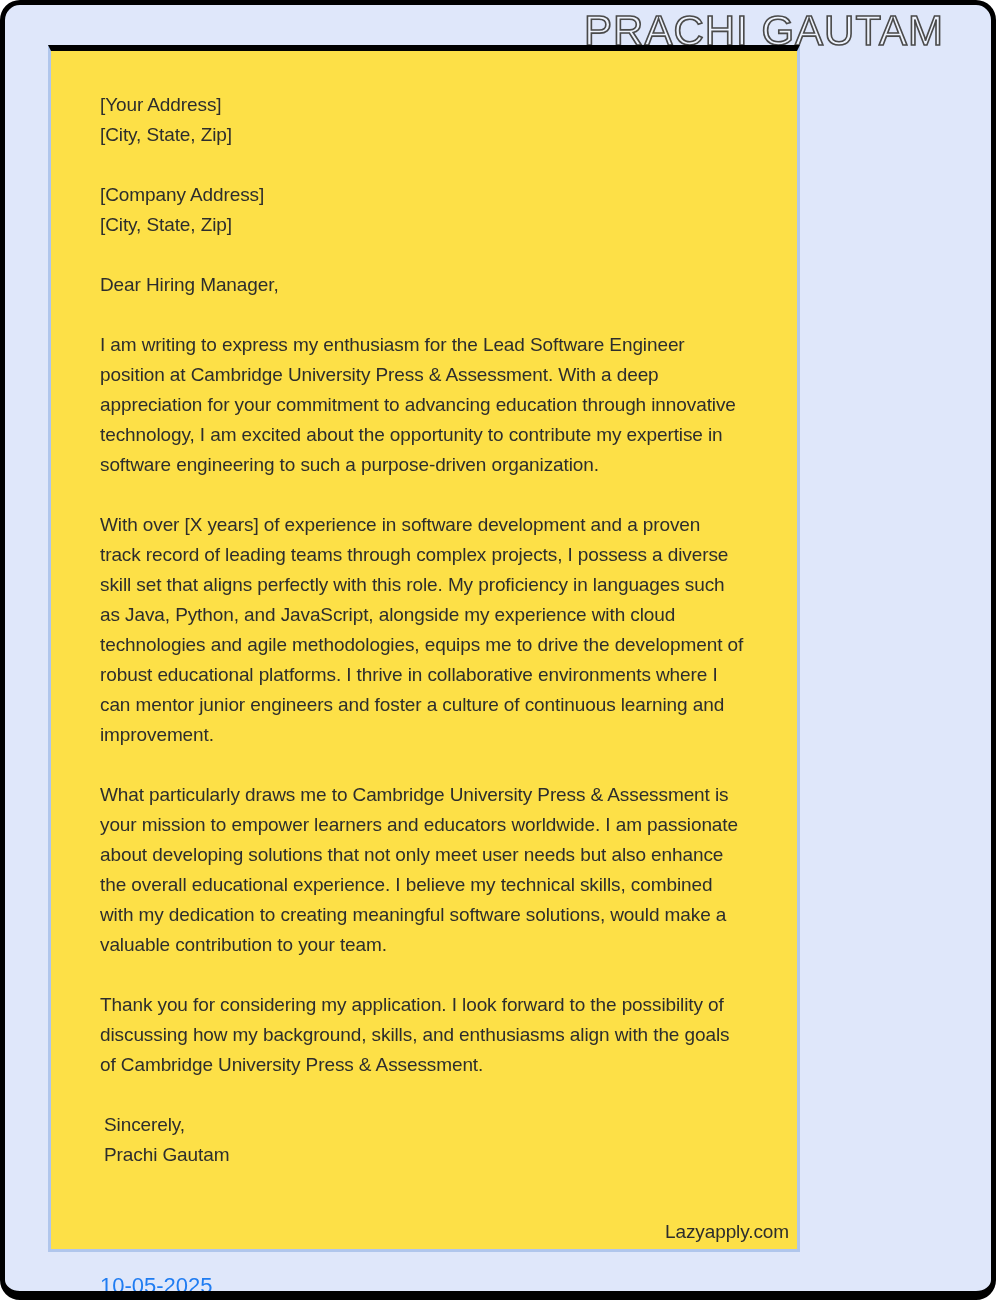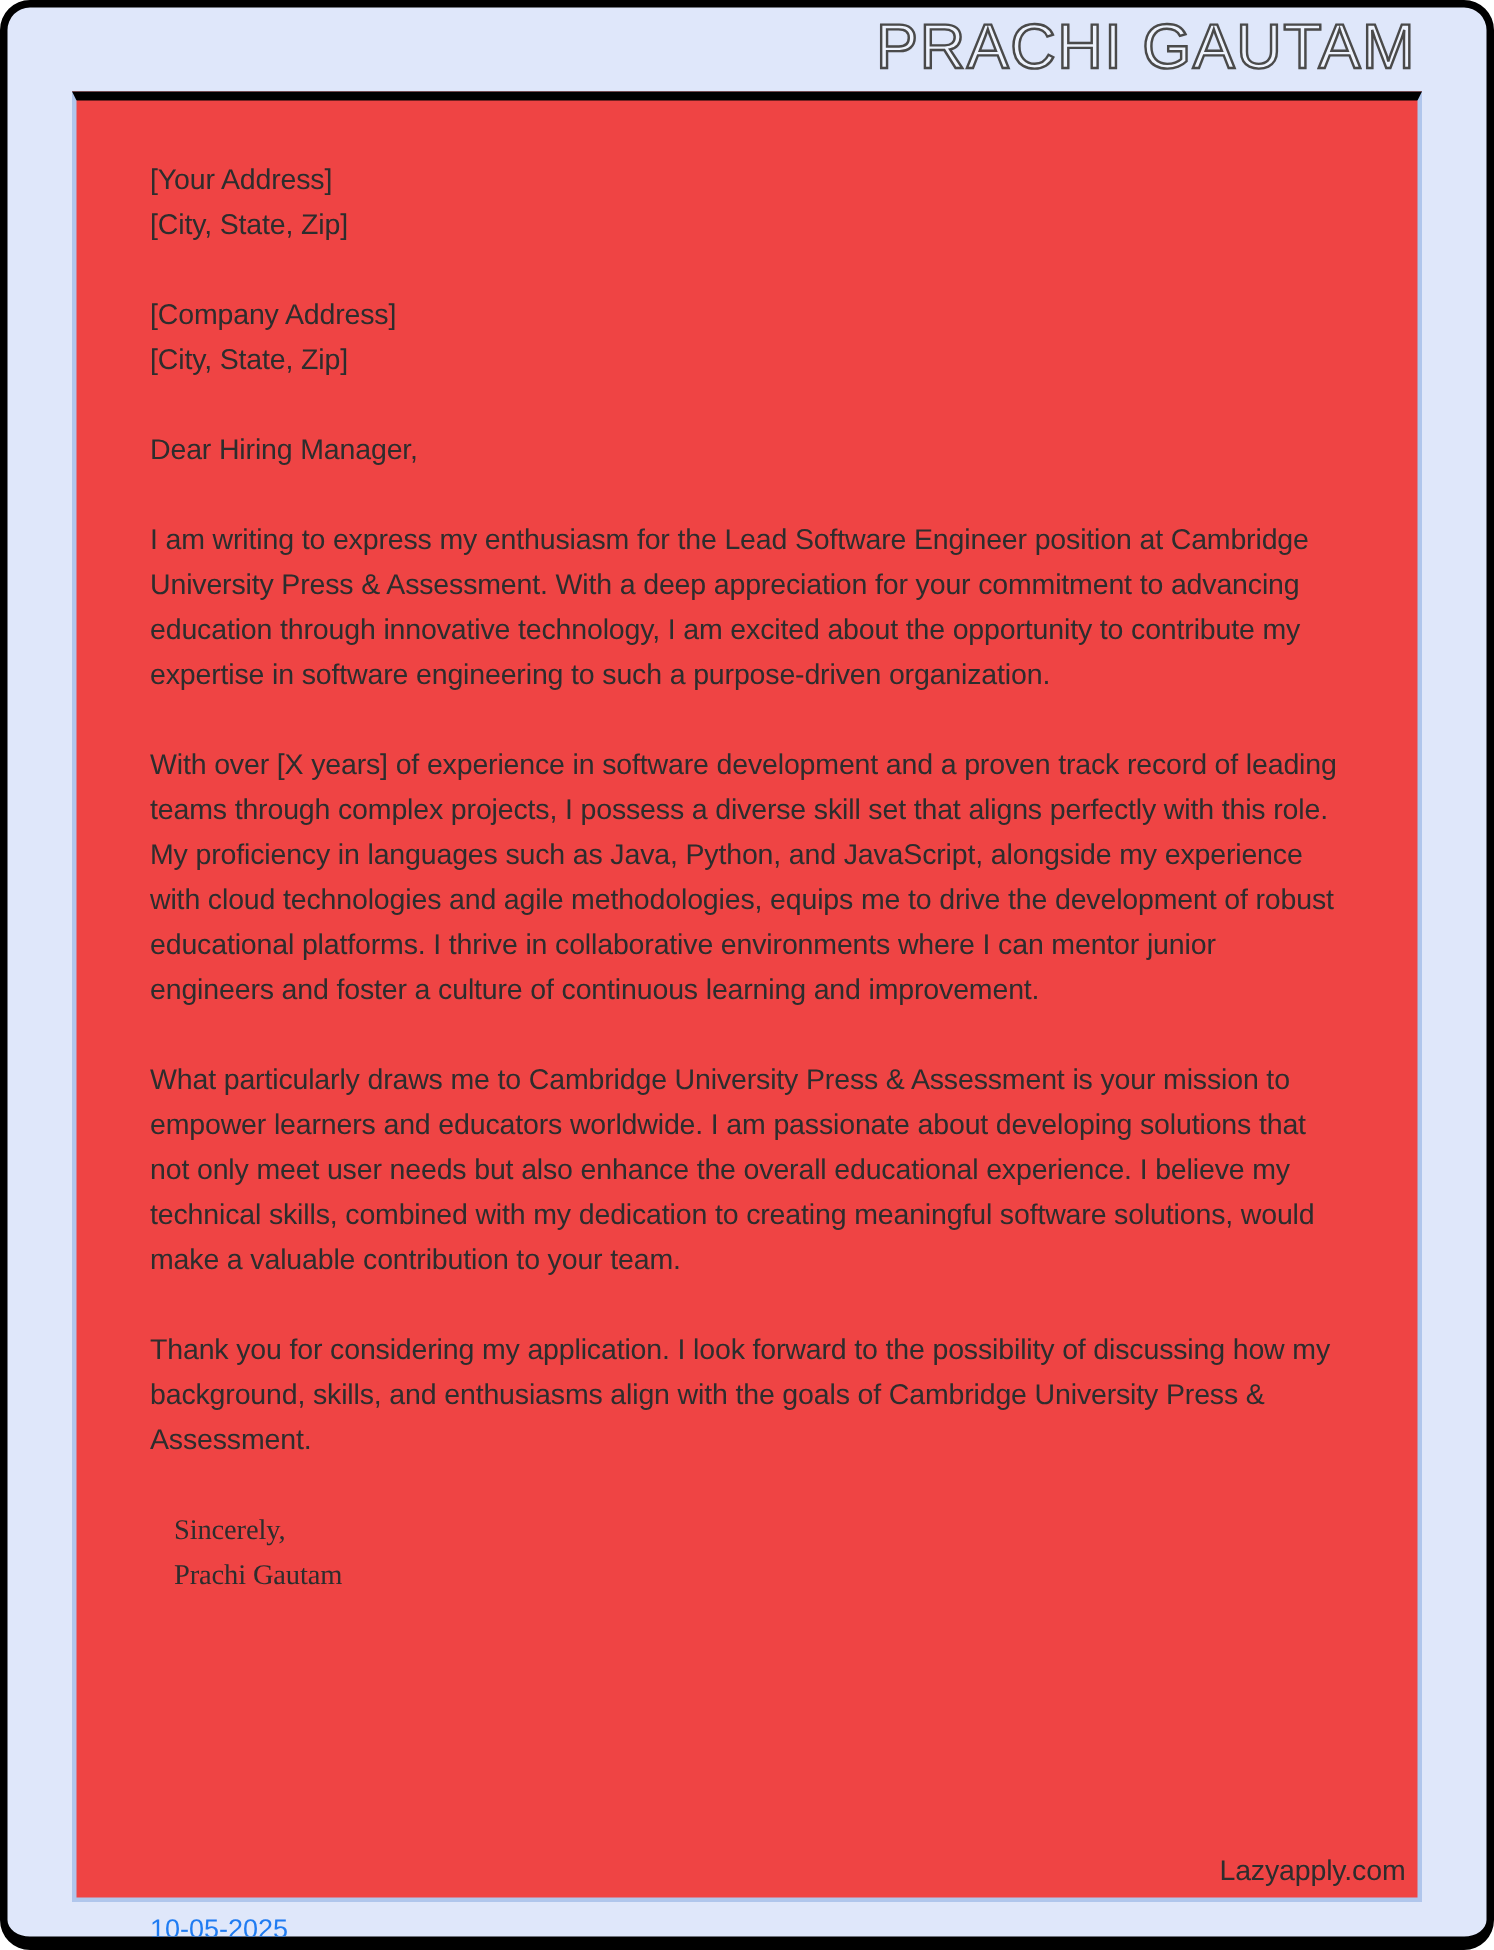--- a/index.html
+++ b/index.html
@@ -24,55 +24,55 @@
     font-weight: 400;
     letter-spacing: 1px;
     color: #eef3fd;
     -webkit-text-stroke: 1.6px #4a4a4a;
     text-shadow: 0 0 1px #6a6a6a;
     white-space: nowrap;
   }
   .page {
     position: absolute;
     left: 43px;
-    top: 56px;
-    width: 900px;
+    top: 40px;
+    width: 752px;
     height: 1207px;
     box-sizing: border-box;
-    background: #ef4444;
+    background: #fde047;
     border-top: 6px solid #000000;
     border-left: 3px solid #b0c6ec;
     border-right: 3px solid #b0c6ec;
     border-bottom: 3px solid #b0c6ec;
     padding: 39px 52px 0 49px;
   }
   .page, .page div {
     font-size: 19px;
     line-height: 30px;
     letter-spacing: -0.1px;
     color: #2d2d2d;
   }
   .block { margin: 0 0 30px 0; }
   .para  { margin: 0 0 30px 0; max-width: 794px; }
   .line  { white-space: pre-wrap; }
-  .sig-block { margin: 16px; font-family: Liberation Serif, serif; }
+  .sig-block { margin: 4px; }
   .watermark {
     position: absolute;
     right: 8px;
     bottom: 2px;
     font-size: 15px;
     line-height: 18px;
     letter-spacing: 0;
     color: #3c3c3c;
   }
   .footer-date {
     position: absolute;
     left: 95px;
     top: 1268px;
-    font-size: 18px;
+    font-size: 22px;
     line-height: 26px;
     color: #1f7cf2;
   }
 </style>
 </head>
 <body>
 
 <div class="canvas">
 
   <div class="header-name">PRACHI GAUTAM</div>

